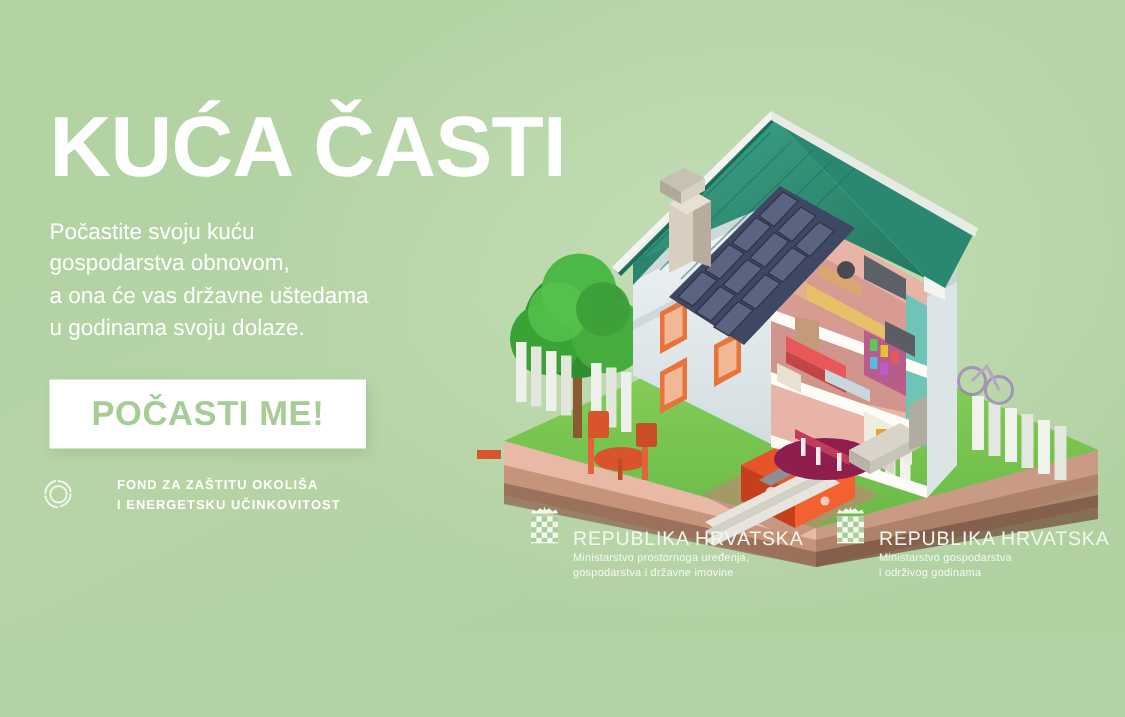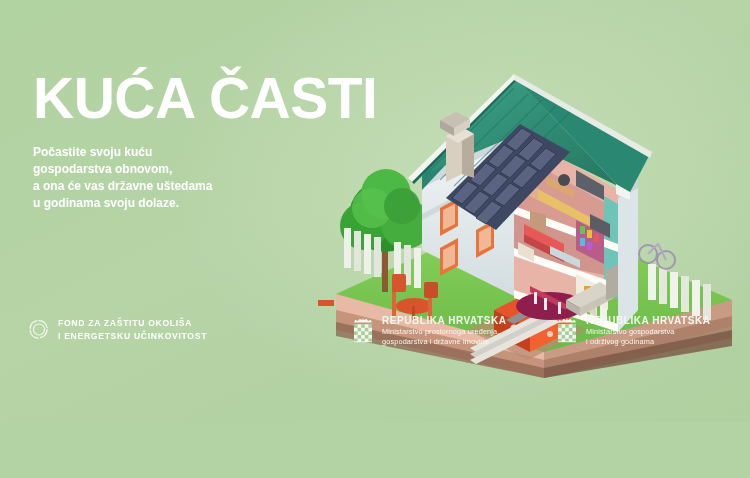--- a/index.html
+++ b/index.html
@@ -28,24 +28,24 @@
     font-size:57px;
     font-weight:bold;
     color:#ffffff;
     letter-spacing:-0.5px;
     line-height:1.0;
     white-space:nowrap;
   }
 
   .subcopy {
     margin-top:17px;
-    font-size:12px;
+    font-size:15px;
     color:#ffffff;
     line-height:1.42;
-    font-weight:700;
+    font-weight:400;
   }
   .subcopy div { white-space:nowrap; }
 
   .cta {
     display:inline-block;
     margin-top:24px;
     background:#ffffff;
     color:#a7cd96;
     font-size:23px;
     font-weight:bold;
@@ -63,25 +63,25 @@
     width:750px; height:52px;
     z-index:45;
   }
   .logo-block { position:absolute; display:flex; align-items:center; gap:8px; }
   .fond { left:28px; top:4px; }
   .min1 { left:352px; top:2px; }
   .min2 { left:556px; top:2px; }
 
   .fond-text {
     color:#ffffff; font-size:8.6px; font-weight:bold;
-    letter-spacing:0.7px; line-height:1.45; white-space:nowrap;
+    letter-spacing:0.7px; line-height:1.45; white-space:nowrap;margin-left:20px;
   }
   .min-text { line-height:1.33; white-space:nowrap; }
   .min-text .rh {
-    color:#f2f8ee; font-size:10px; font-weight:bold; letter-spacing:0.55px;
+    color:#f2f8ee; font-size:13px; font-weight:normal; letter-spacing:0.55px;margin-top:36px;
   }
   .min-text .ml {
     color:#f4f9f1; font-size:7.3px; letter-spacing:0.15px;
   }
 
   
   .coa { width:22px; height:27px; flex:0 0 22px; }
 
   
   .house-art {
@@ -313,20 +313,21 @@
   <div class="content">
     <h1 class="headline">KUĆA ČASTI</h1>
 
     <div class="subcopy">
       <div>Počastite svoju kuću</div>
       <div>gospodarstva obnovom,</div>
       <div>a ona će vas državne uštedama</div>
       <div>u godinama svoju dolaze.</div>
     </div>
 
+    <button class="cta">POČASTI ME!</button>
   </div>
 
   <div class="footer">
 
     <div class="logo-block fond">
       <svg class="coa" viewBox="0 0 30 30">
         <path d="M15 3 A12 12 0 0 1 26 12" fill="none" stroke="#f2f8ee" stroke-width="1.8" stroke-linecap="round"></path>
         <path d="M26 15 A12 12 0 0 1 17 26" fill="none" stroke="#f2f8ee" stroke-width="1.8" stroke-linecap="round"></path>
         <path d="M14 27 A12 12 0 0 1 3 17" fill="none" stroke="#f2f8ee" stroke-width="1.8" stroke-linecap="round"></path>
         <path d="M3 14 A12 12 0 0 1 12 3" fill="none" stroke="#f2f8ee" stroke-width="1.8" stroke-linecap="round"></path>

